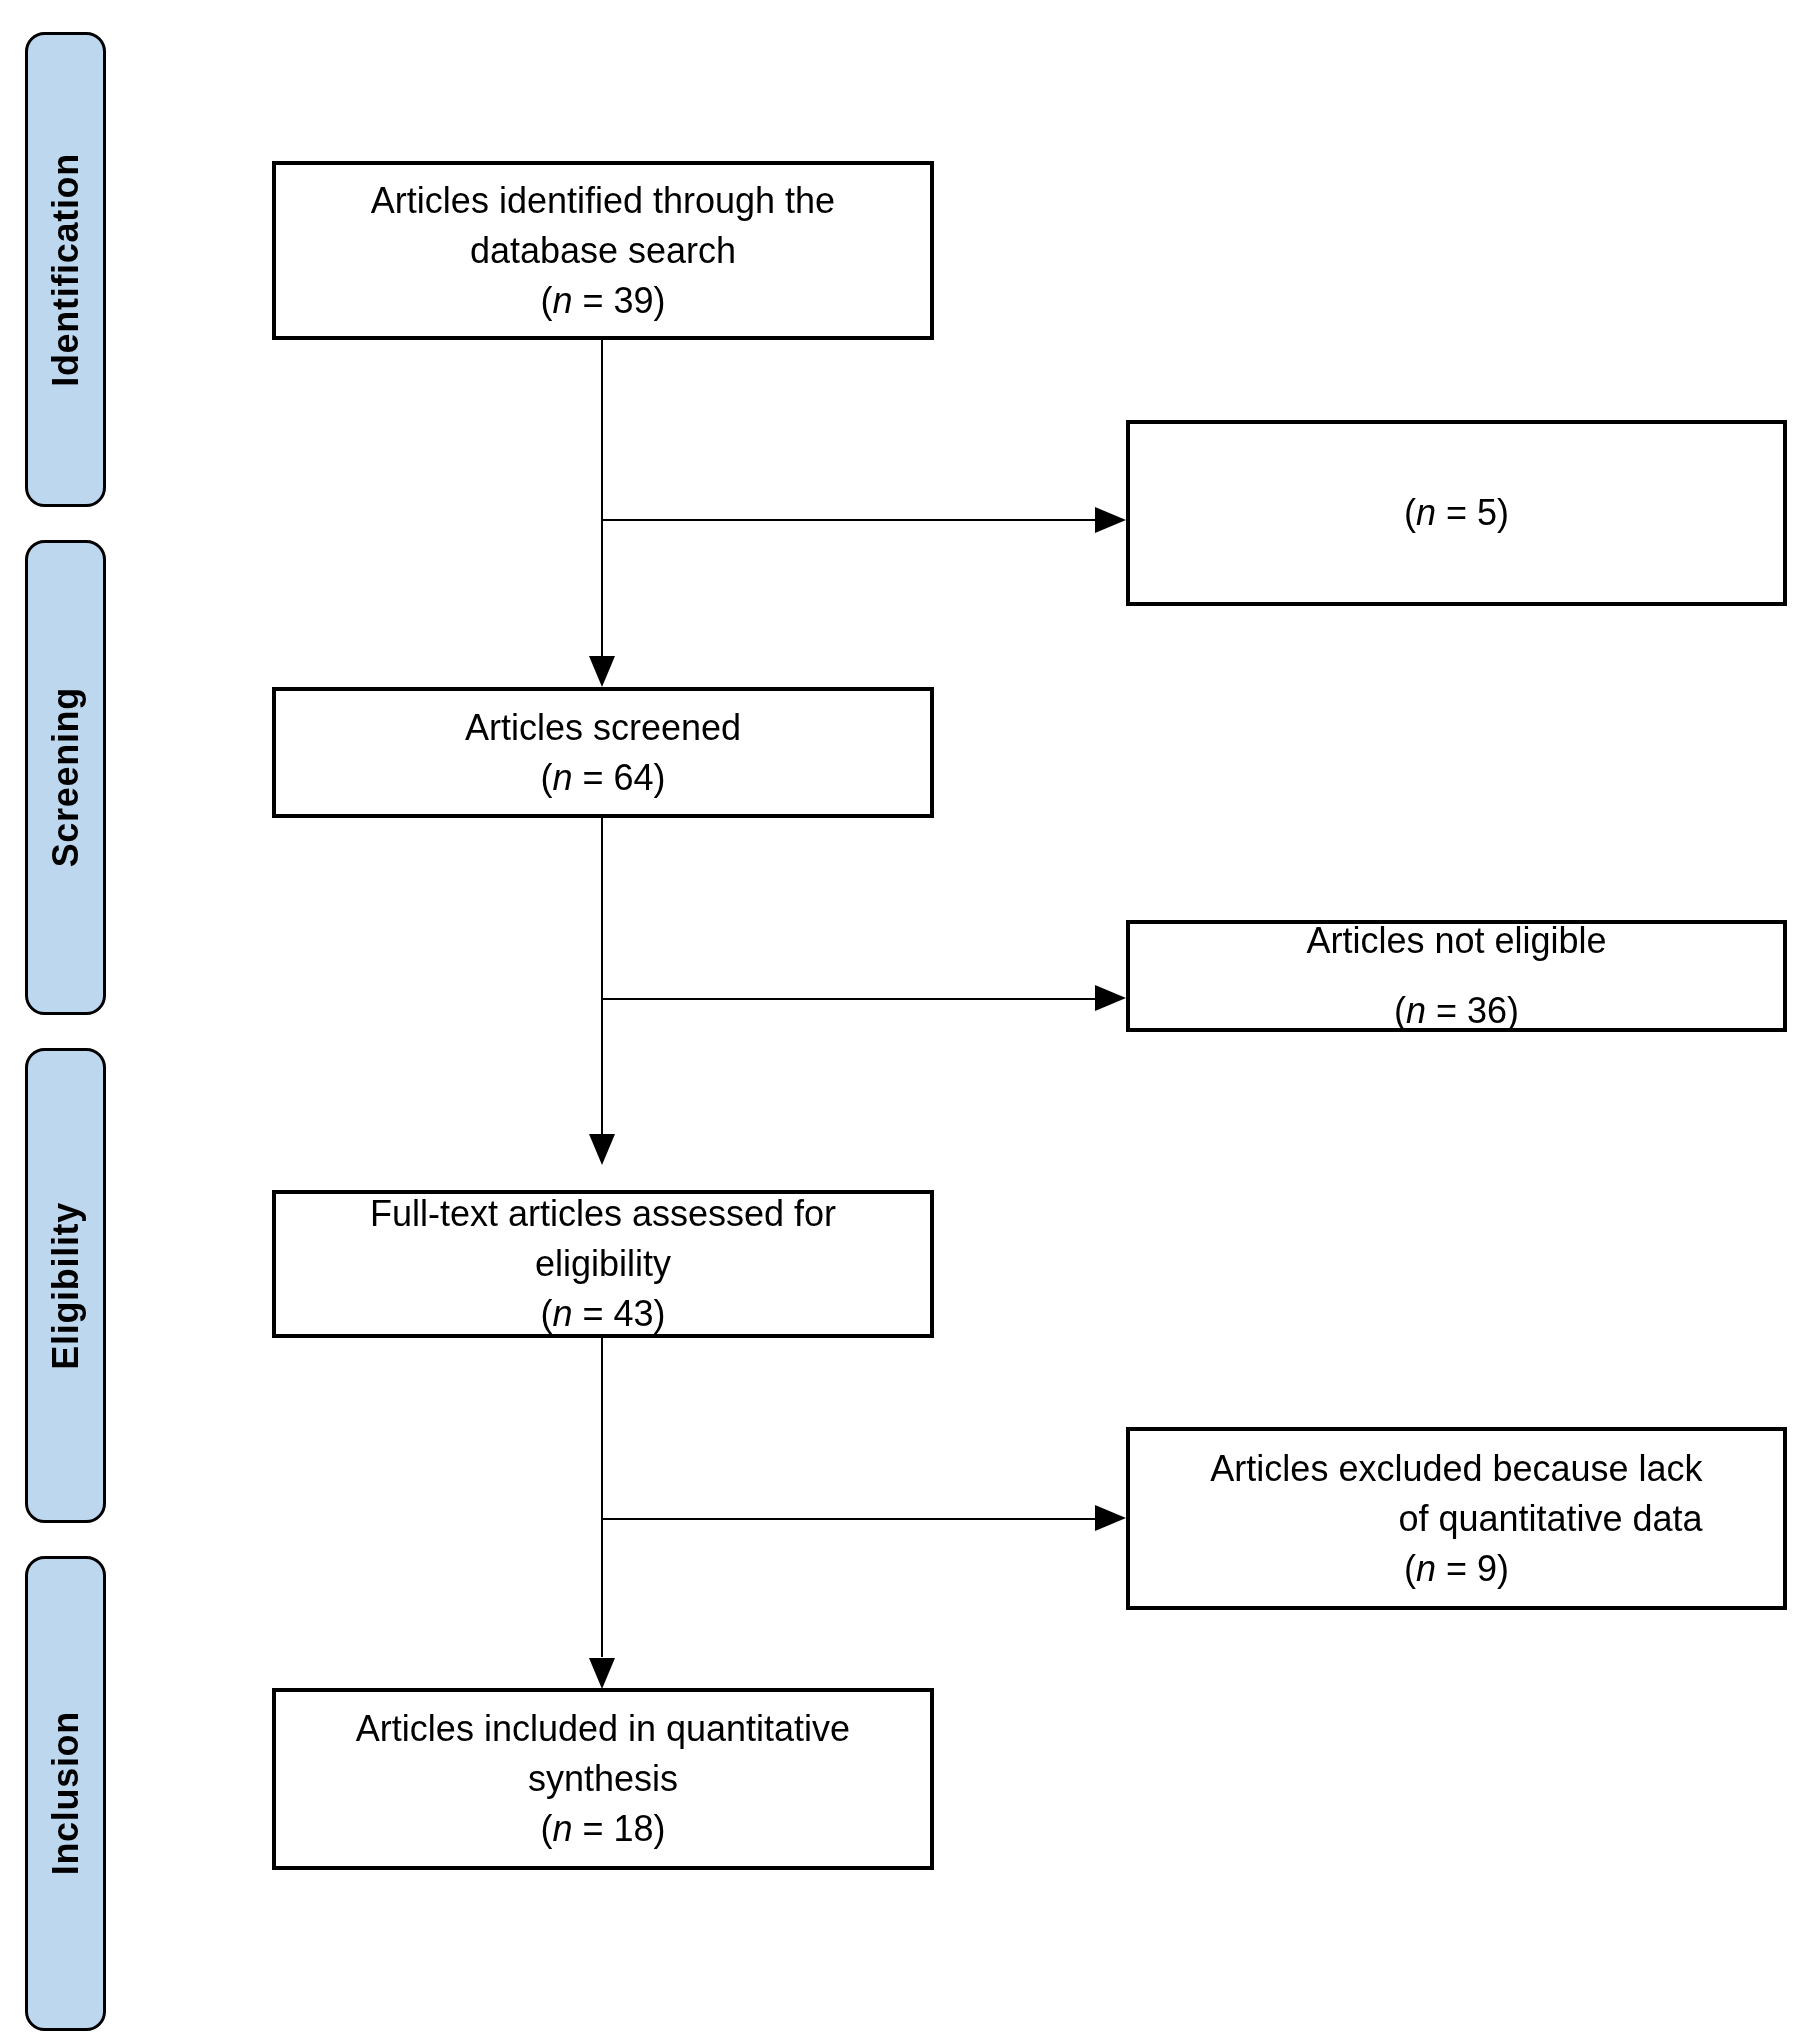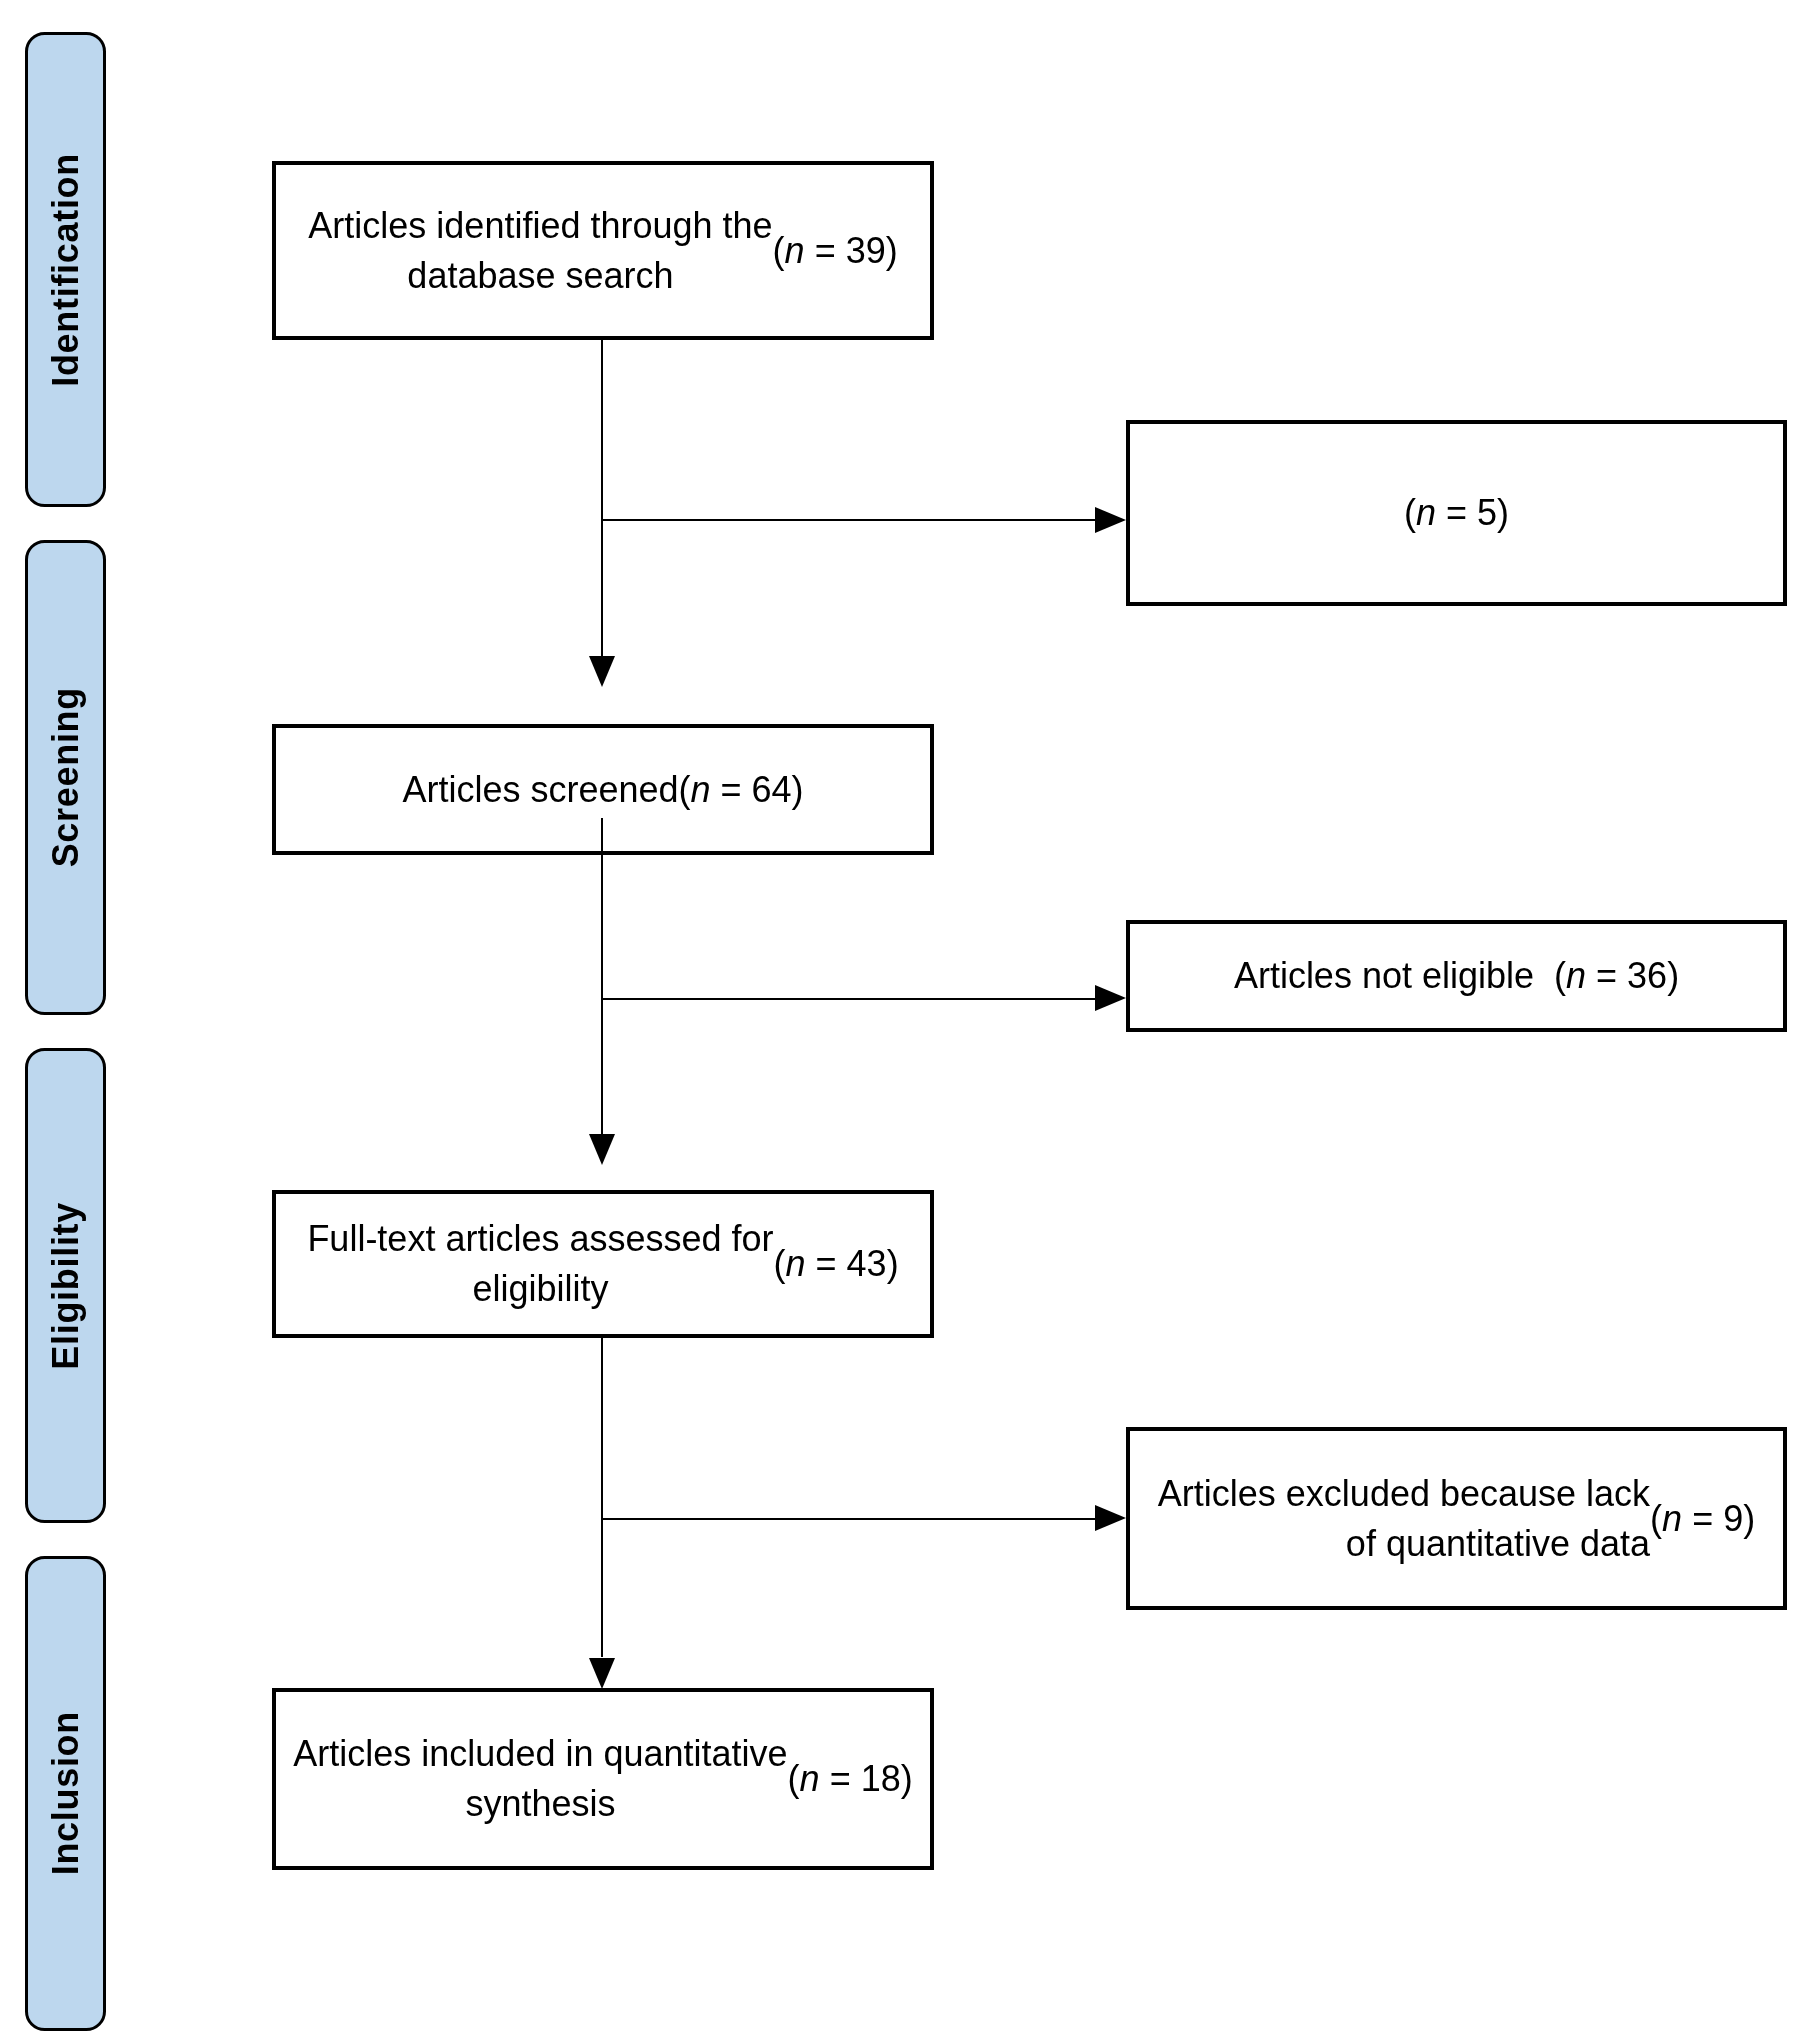--- a/index.html
+++ b/index.html
@@ -33,32 +33,32 @@
   .stage.s2{top:540px;height:475px;}
   .stage.s3{top:1048px;height:475px;}
   .stage.s4{top:1556px;height:475px;}
 
   
   .box{
     position:absolute;
     box-sizing:border-box;
     background:#ffffff;
     border:4.2px solid #000000;
-    display:flex;flex-direction:row;
+    display:flex;flex-direction:column;
     align-items:center;justify-content:center;
     text-align:center;
     font-size:36px;line-height:50px;
     padding:1px 14px;
   }
   .box .label{white-space:pre-line;}
   .box .count i{font-style:italic;}
   .main{left:272px;width:662px;}
   .side{left:1126px;width:661px;}
   .b1{top:161px;height:179px;}
-  .b2{top:687px;height:131px;margin-top:37px;}
+  .b2{top:687px;height:131px;}
   .b3{top:1190px;height:148px;}
   .b4{top:1688px;height:182px;justify-content:center;}
   .r1{top:420px;height:186px;}
   .r2{top:920px;height:112px;gap:20px;}
   .r3{top:1427px;height:183px;text-align:right;}
 
   
   .vline{position:absolute;width:2.1px;background:#000000;left:601px;}
   .hline{position:absolute;height:2.1px;background:#000000;left:601px;width:494px;}
   .ah-down{

